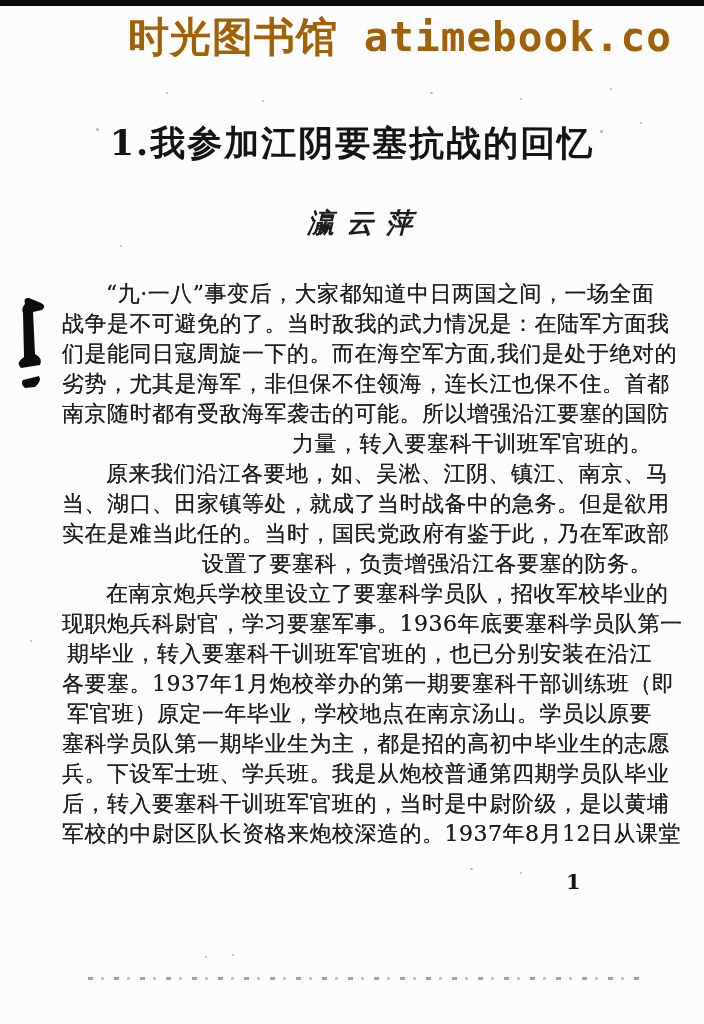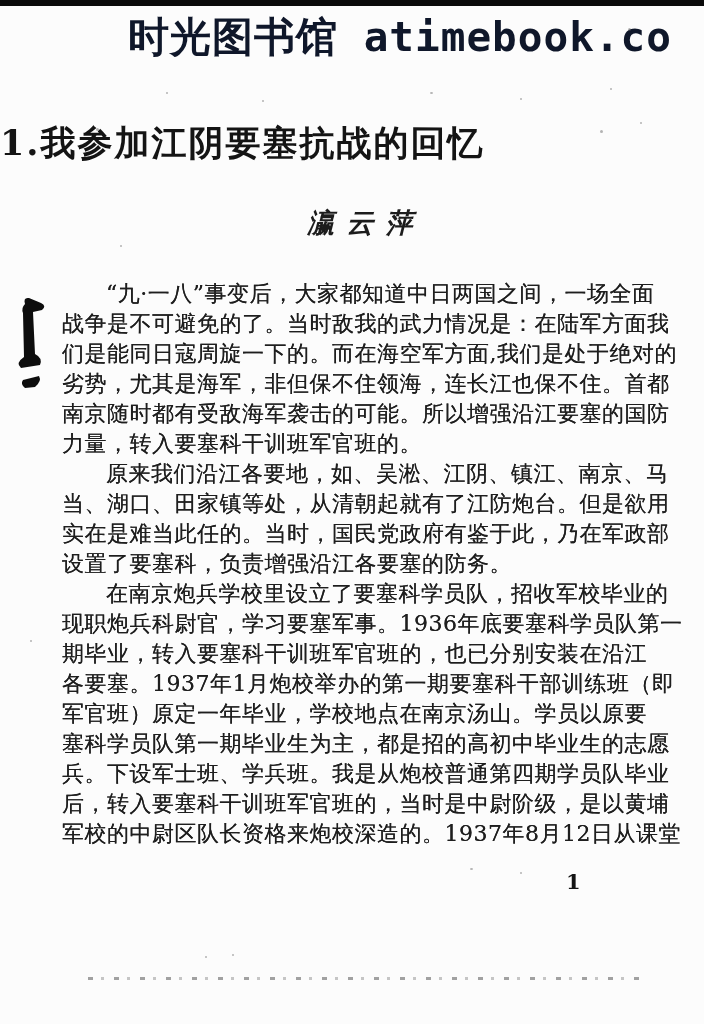--- a/index.html
+++ b/index.html
@@ -18,28 +18,28 @@
     width: 100%; height: 6px;
     background: #0a0a0a;
   }
   .watermark {
     position: absolute;
     top: 10px; left: 128px;
     font-family: "DejaVu Sans Mono", "DejaVu Sans", monospace;
     font-weight: bold;
     font-size: 41px;
     letter-spacing: 1px;
-    color: #0f172a;
+    color: #a16207;
     white-space: nowrap;
   }
   .chapter-title {
     position: absolute;
     top: 120px; left: 0;
     width: 100%;
-    text-align: left;
+    text-align: center;
     font-size: 35px;
     font-weight: bold;
     letter-spacing: 2px;
     color: #141414;
   }
   .author-name {
     position: absolute;
     top: 205px; left: 14px;
     width: 100%;
     text-align: center;
@@ -50,20 +50,21 @@
     color: #1c1c1c;
   }
   .body-text {
     position: absolute;
     top: 279px; left: 62px;
     width: 590px;
     font-size: 22px;
     line-height: 30px;
     color: #1e1e1e;
     text-shadow: 0 0 0.4px #333;
+    text-align: right;
   }
   .line { white-space: nowrap; letter-spacing: 0.5px; }
   .line.indent { text-indent: 44px; }
   .page-number {
     position: absolute;
     top: 869px; left: 566px;
     font-size: 21px;
     font-weight: bold;
     color: #141414;
   }
@@ -108,21 +109,21 @@
   </svg>
 
   <div class="body-text">
       <div class="line indent">“九·一八”事变后，大家都知道中日两国之间，一场全面</div>
       <div class="line">战争是不可避免的了。当时敌我的武力情况是：在陆军方面我</div>
       <div class="line">们是能同日寇周旋一下的。而在海空军方面,我们是处于绝对的</div>
       <div class="line">劣势，尤其是海军，非但保不住领海，连长江也保不住。首都</div>
       <div class="line">南京随时都有受敌海军袭击的可能。所以增强沿江要塞的国防</div>
       <div class="line">力量，转入要塞科干训班军官班的。</div>
       <div class="line indent">原来我们沿江各要地，如、吴淞、江阴、镇江、南京、马</div>
-      <div class="line">当、湖口、田家镇等处，从清朝起就有了江防炮台。但是欲用</div>
+      <div class="line">当、湖口、田家镇等处，就成了当时战备中的急务。但是欲用</div>
       <div class="line">实在是难当此任的。当时，国民党政府有鉴于此，乃在军政部</div>
       <div class="line">设置了要塞科，负责增强沿江各要塞的防务。</div>
       <div class="line indent">在南京炮兵学校里设立了要塞科学员队，招收军校毕业的</div>
       <div class="line">现职炮兵科尉官，学习要塞军事。1936年底要塞科学员队第一</div>
       <div class="line">期毕业，转入要塞科干训班军官班的，也已分别安装在沿江</div>
       <div class="line">各要塞。1937年1月炮校举办的第一期要塞科干部训练班（即</div>
       <div class="line">军官班）原定一年毕业，学校地点在南京汤山。学员以原要</div>
       <div class="line">塞科学员队第一期毕业生为主，都是招的高初中毕业生的志愿</div>
       <div class="line">兵。下设军士班、学兵班。我是从炮校普通第四期学员队毕业</div>
       <div class="line">后，转入要塞科干训班军官班的，当时是中尉阶级，是以黄埔</div>

